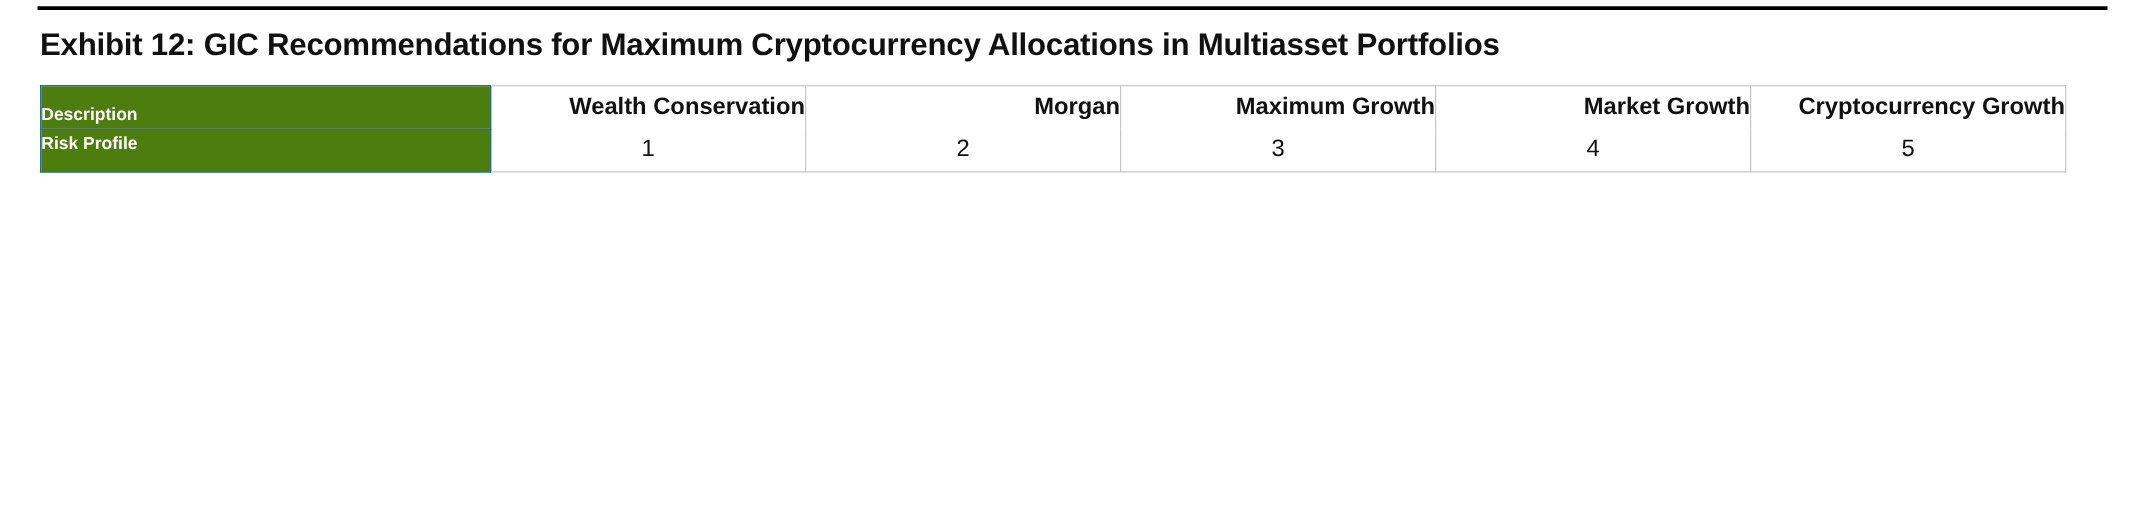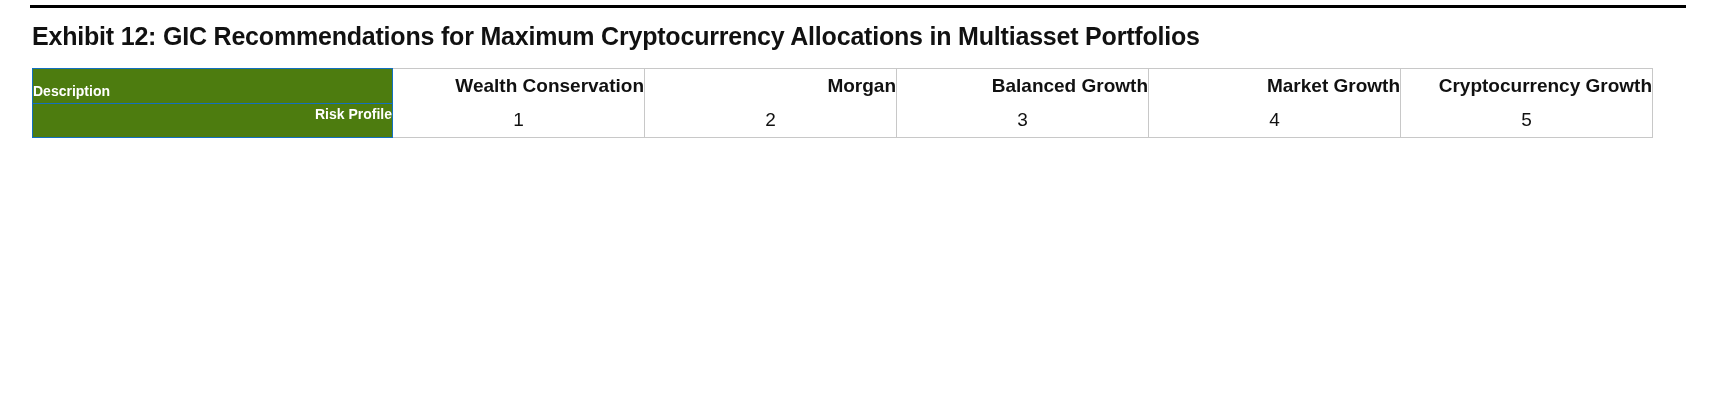--- a/index.html
+++ b/index.html
@@ -65,21 +65,20 @@
     border-color: #1270bf !important;
     line-height: 1.25;
   }
   .label-cell.first {
     padding-top: 14px;
     padding-bottom: 2px;
   }
   .label-cell.second {
     padding-top: 2px;
     padding-bottom: 14px;
-    text-align: right;
   }
   .head-col {
     text-align: right;
     font-weight: bold;
     font-size: 19px;
     color: #111111;
     line-height: 1.3;
     padding: 12px 6px 2px 6px;
     border-bottom: none !important;
   }
@@ -128,21 +127,21 @@
         <col class="col-data">
         <col class="col-data">
         <col class="col-data">
         <col class="col-data">
       </colgroup>
       <tbody>
         <tr>
           <td class="label-cell first" rowspan="1">Description</td>
           <td class="head-col">Wealth Conservation</td>
           <td class="head-col">Morgan</td>
-          <td class="head-col">Balanced Growth</td>
+          <td class="head-col">Maximum Growth</td>
           <td class="head-col">Market Growth</td>
           <td class="head-col">Cryptocurrency Growth</td>
         </tr>
         <tr>
           <td class="label-cell second">Risk Profile</td>
           <td class="num-col">1</td>
           <td class="num-col">2</td>
           <td class="num-col">3</td>
           <td class="num-col">4</td>
           <td class="num-col">5</td>

